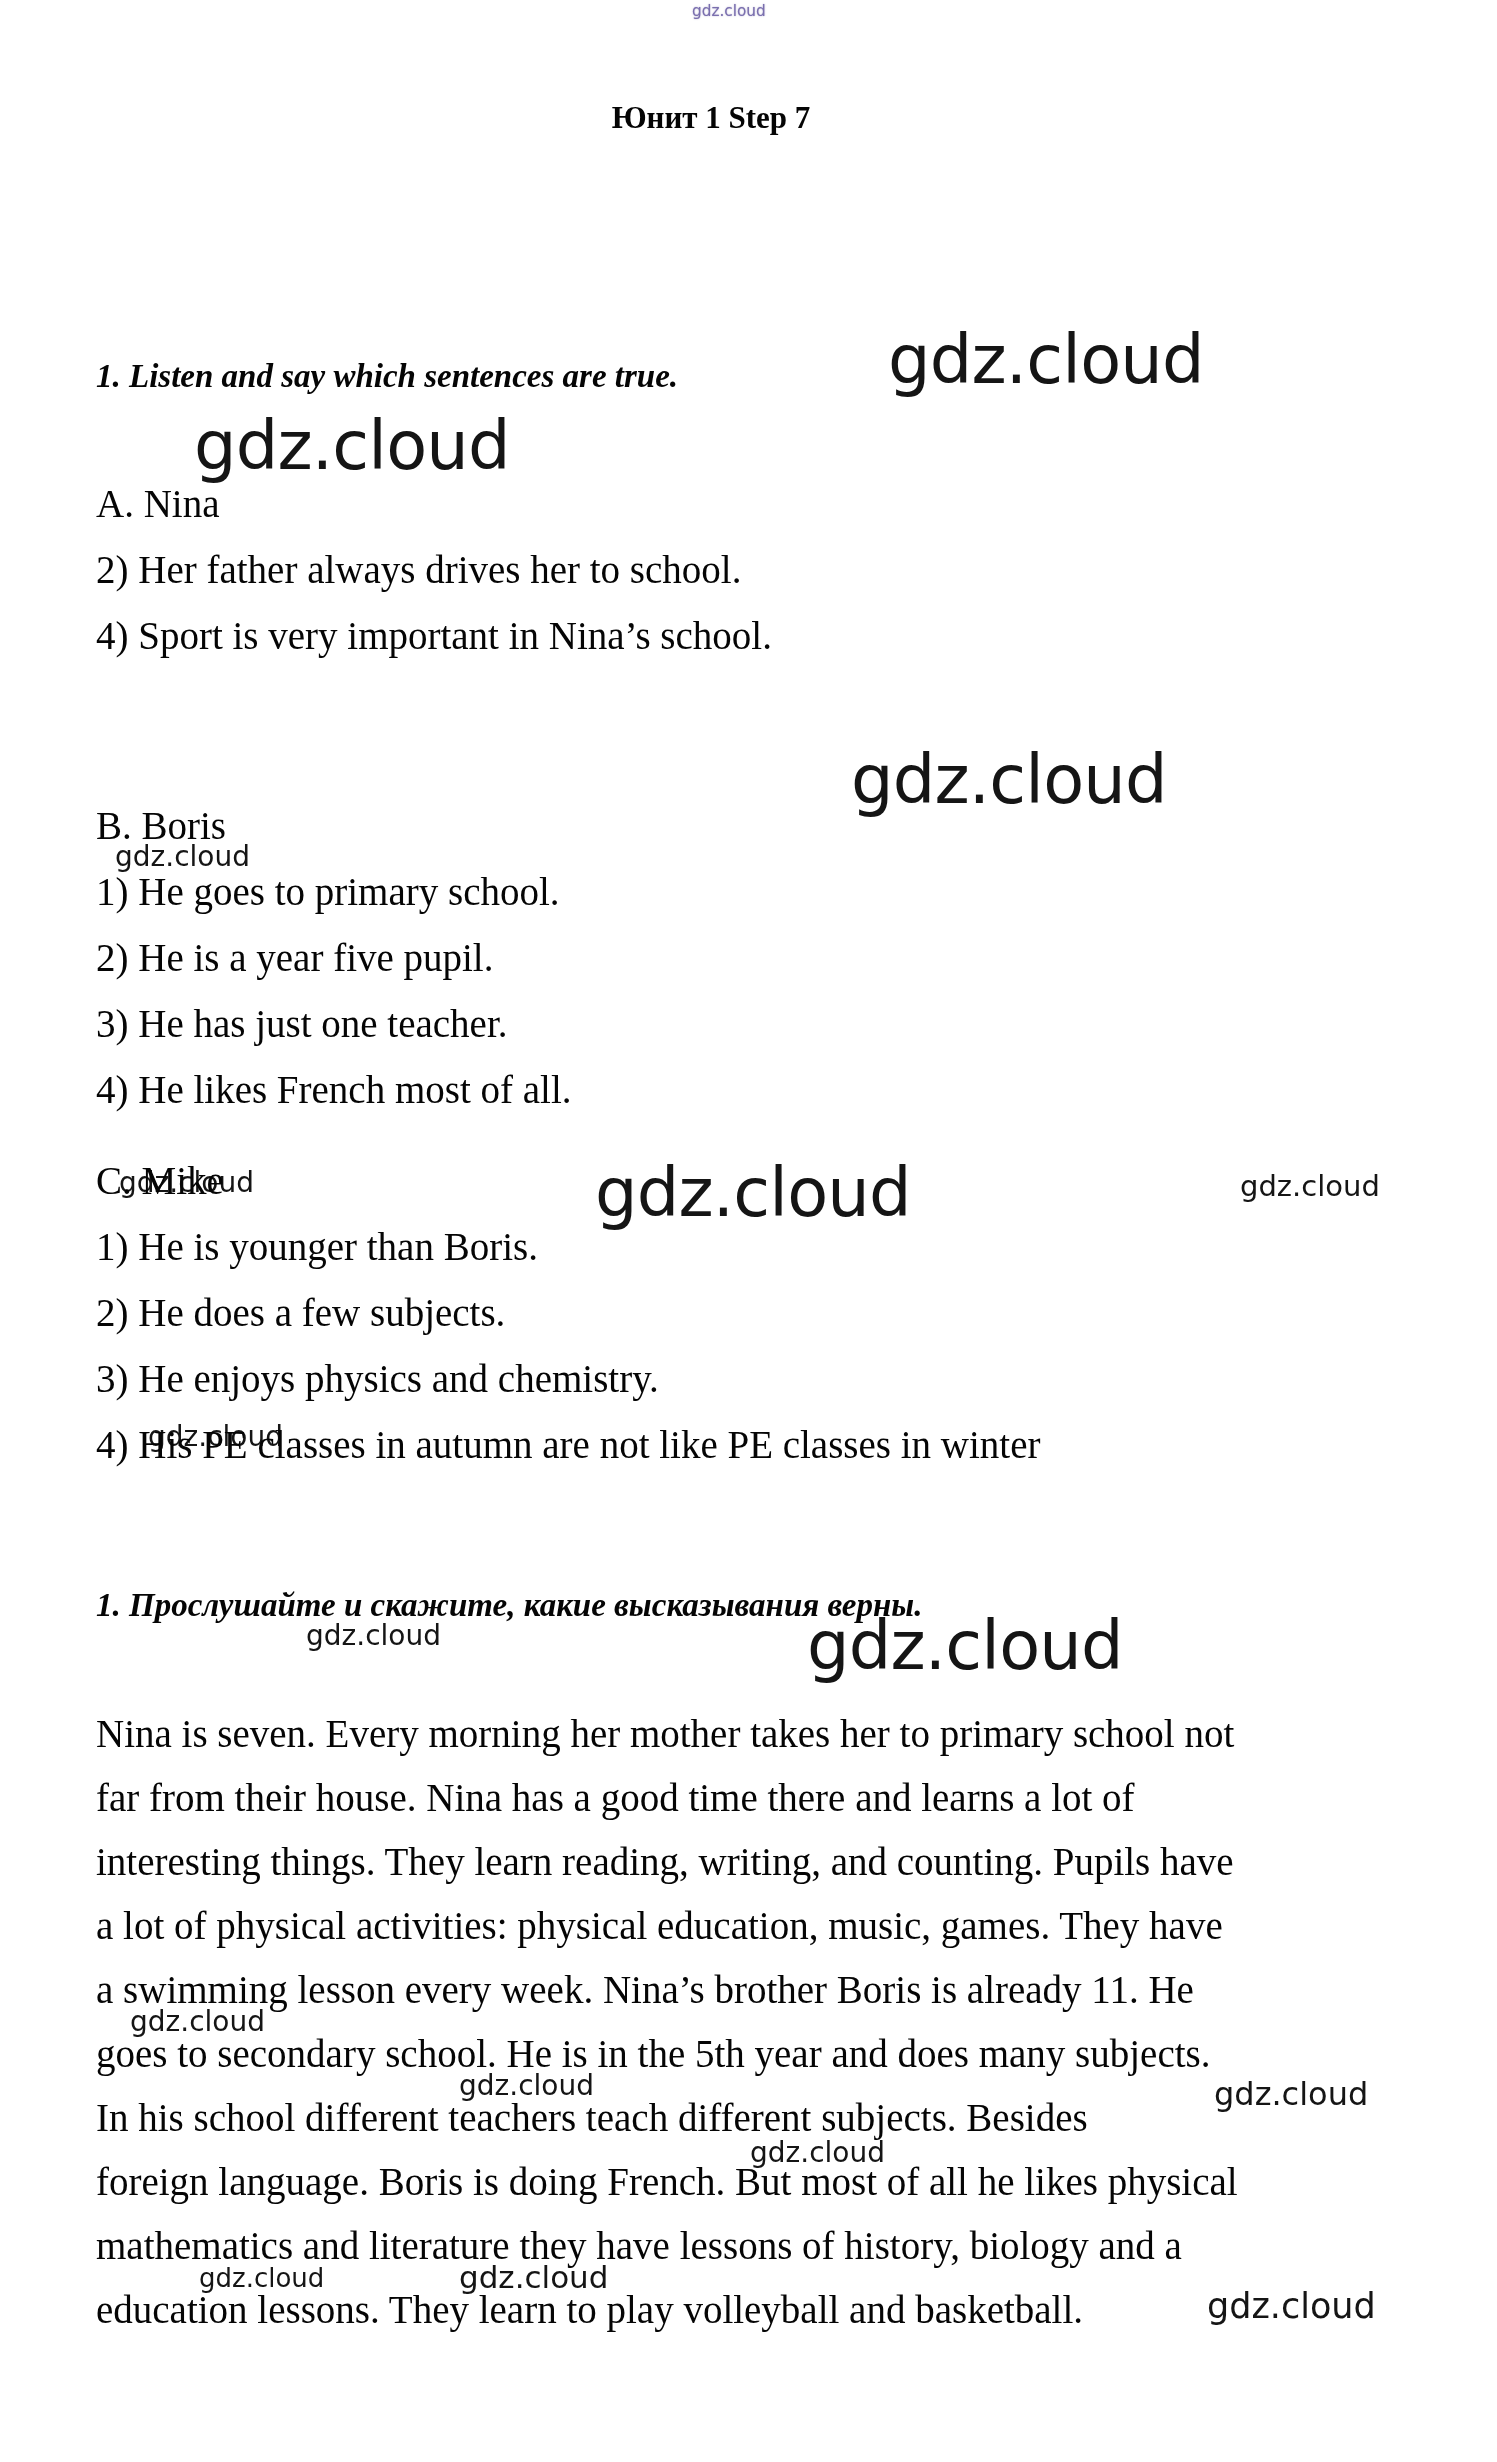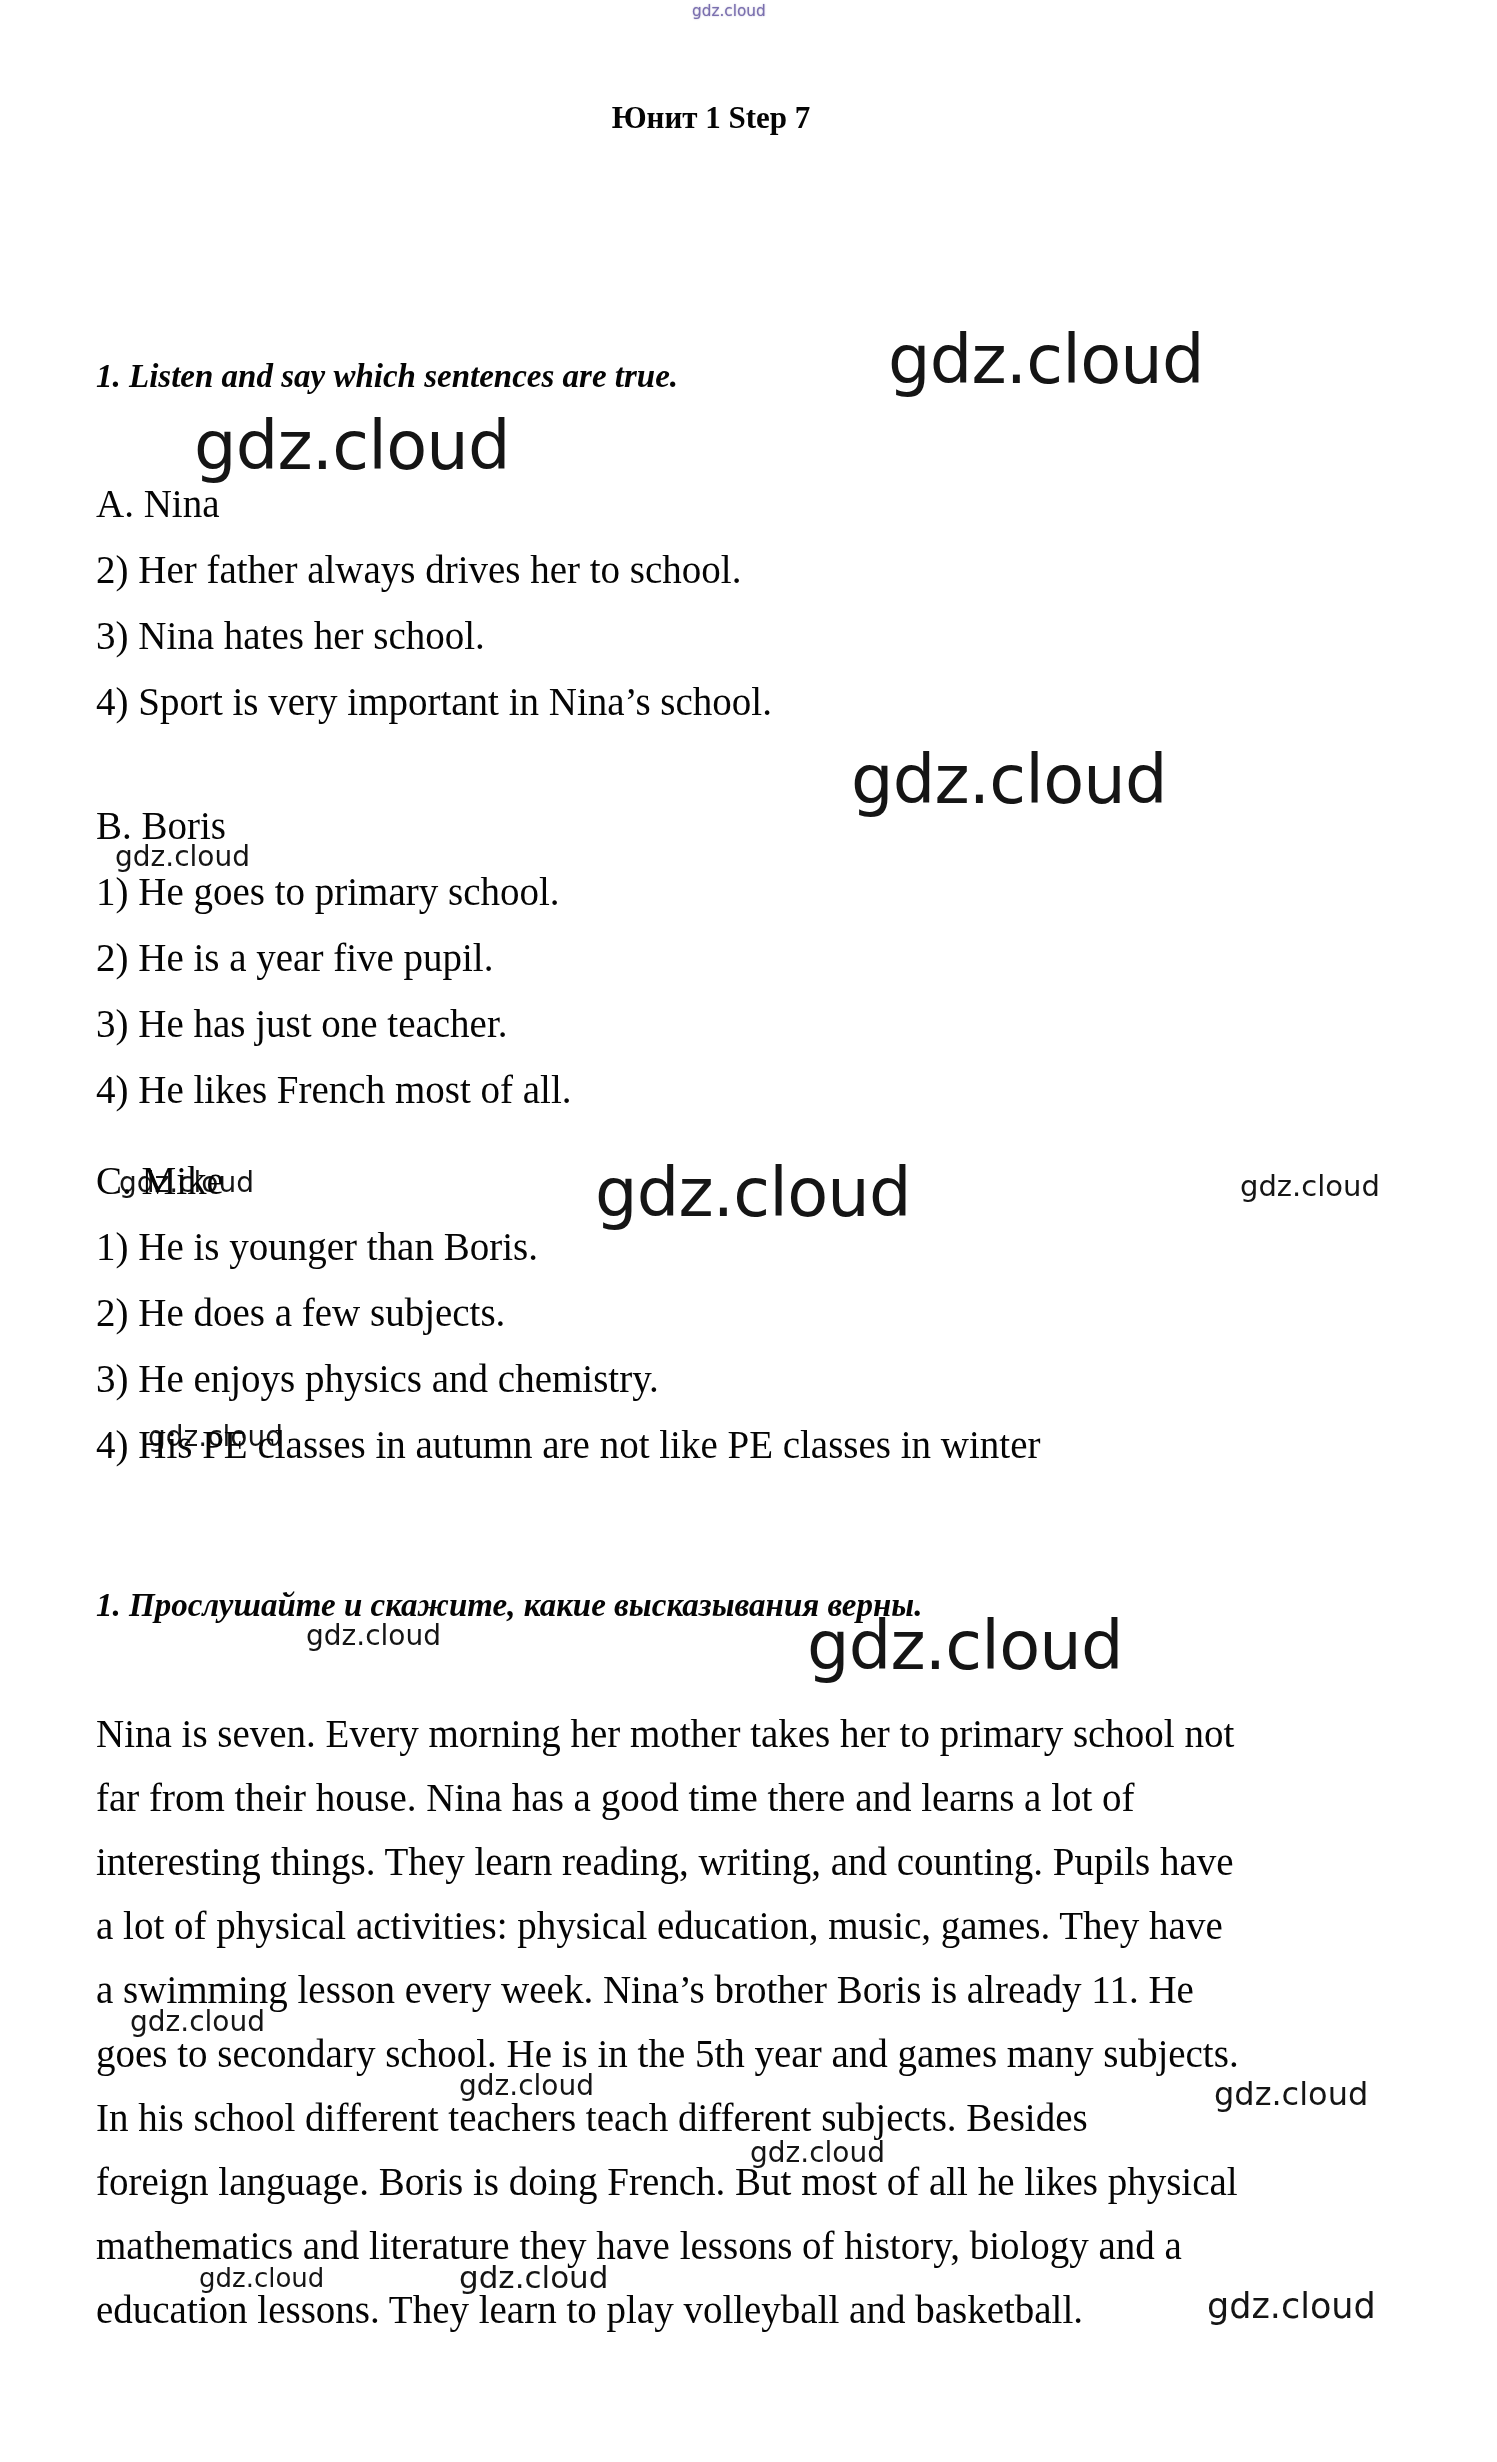--- a/index.html
+++ b/index.html
@@ -84,21 +84,20 @@
 
   <div class="page-title">Юнит 1 Step 7</div>
 
   <div class="tblock heading" style="top:343px;">1. Listen and say which sentences are true.</div>
 
   <div class="tblock" style="top:471px;">
     <div class="line">A. Nina</div>
     <div>
 
         <div class="line">2) Her father always drives her to school.</div>
-        <div class="line">3) Nina hates her school.</div>
         <div class="line">4) Sport is very important in Nina’s school.</div>
       </div>
   </div>
 
   <div class="tblock" style="top:793px;">
     <div class="line">B. Boris</div>
     <div>
 
     <div class="line">1) He goes to primary school.</div>
         <div class="line">2) He is a year five pupil.</div>
@@ -122,21 +121,21 @@
     <div class="heading">1. Прослушайте и скажите, какие высказывания верны.</div>
   </div>
 
   <div class="tblock" style="top:1702px;">
 
   <div class="pline">Nina is seven. Every morning her mother takes her to primary school not</div>
       <div class="pline">far from their house. Nina has a good time there and learns a lot of</div>
       <div class="pline">interesting things. They learn reading, writing, and counting. Pupils have</div>
       <div class="pline">a lot of physical activities: physical education, music, games. They have</div>
       <div class="pline">a swimming lesson every week. Nina’s brother Boris is already 11. He</div>
-      <div class="pline">goes to secondary school. He is in the 5th year and games many subjects.</div>
+      <div class="pline">goes to secondary school. He is in the 5th year and does many subjects.</div>
       <div class="pline">In his school different teachers teach different subjects. Besides</div>
       <div class="pline">foreign language. Boris is doing French. But most of all he likes physical</div>
       <div class="pline">mathematics and literature they have lessons of history, biology and a</div>
       <div class="pline">education lessons. They learn to play volleyball and basketball.</div>
     </div>
 
 </div>
 
 
 </body></html>

